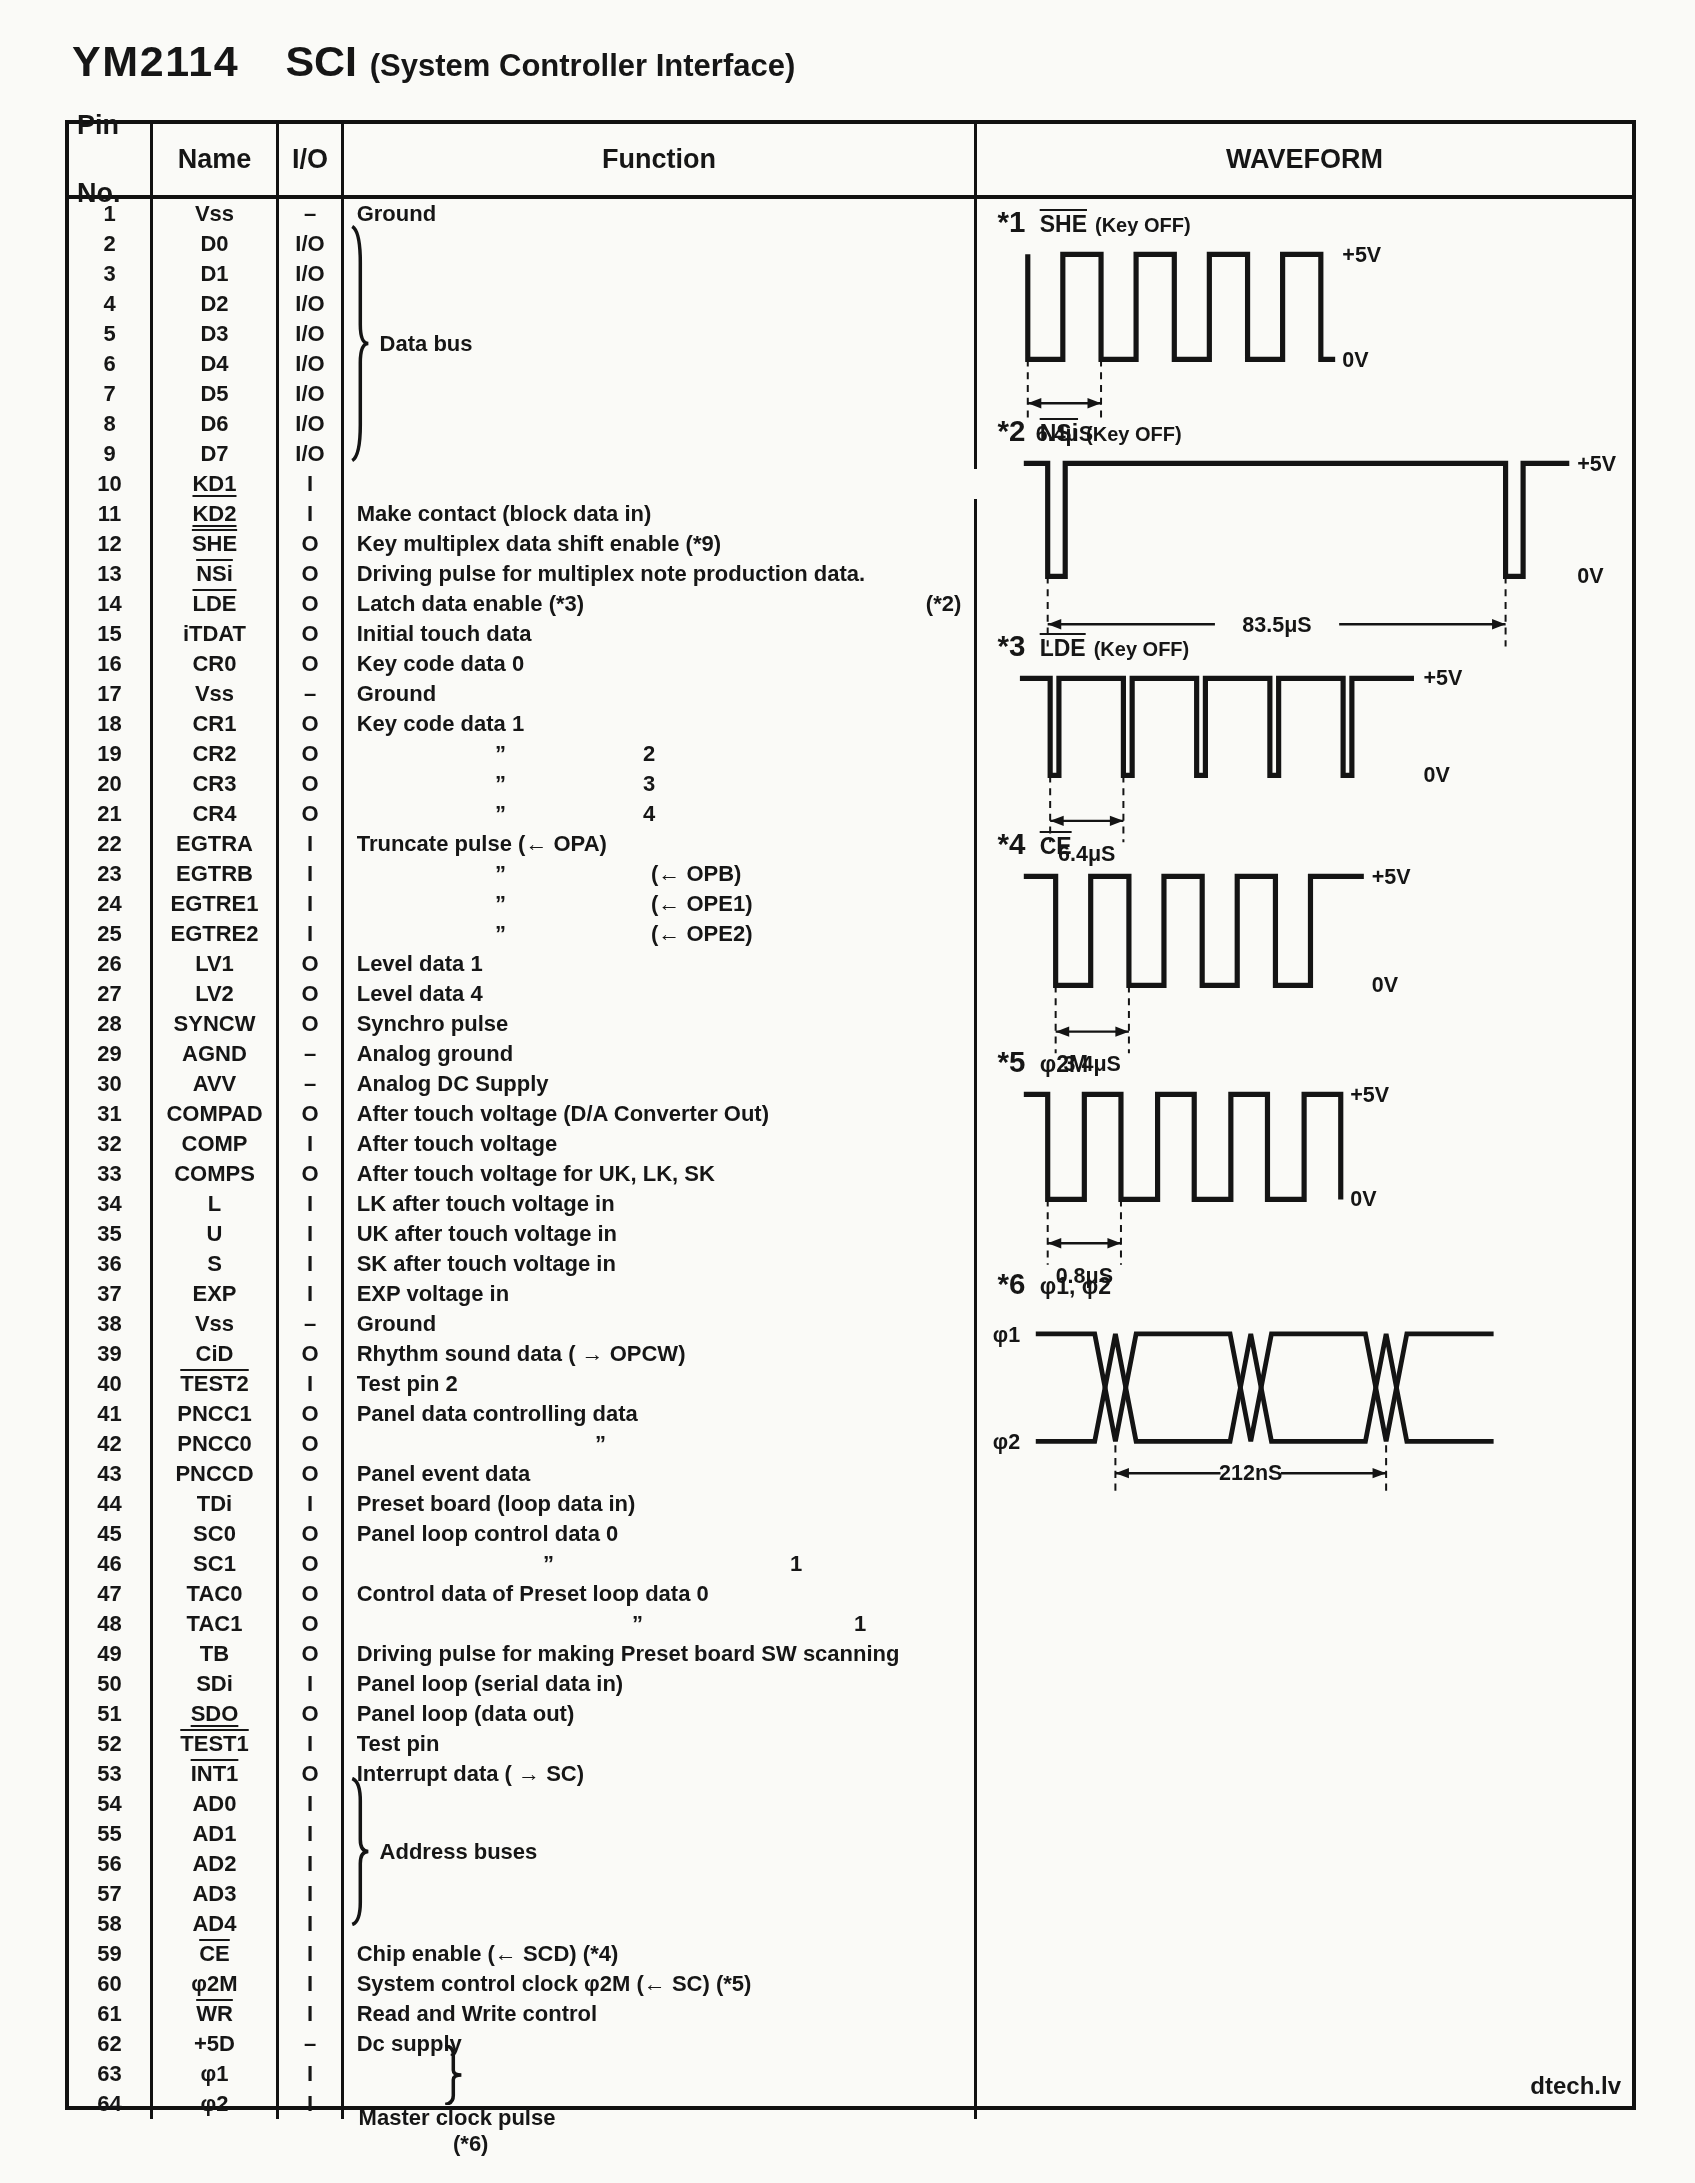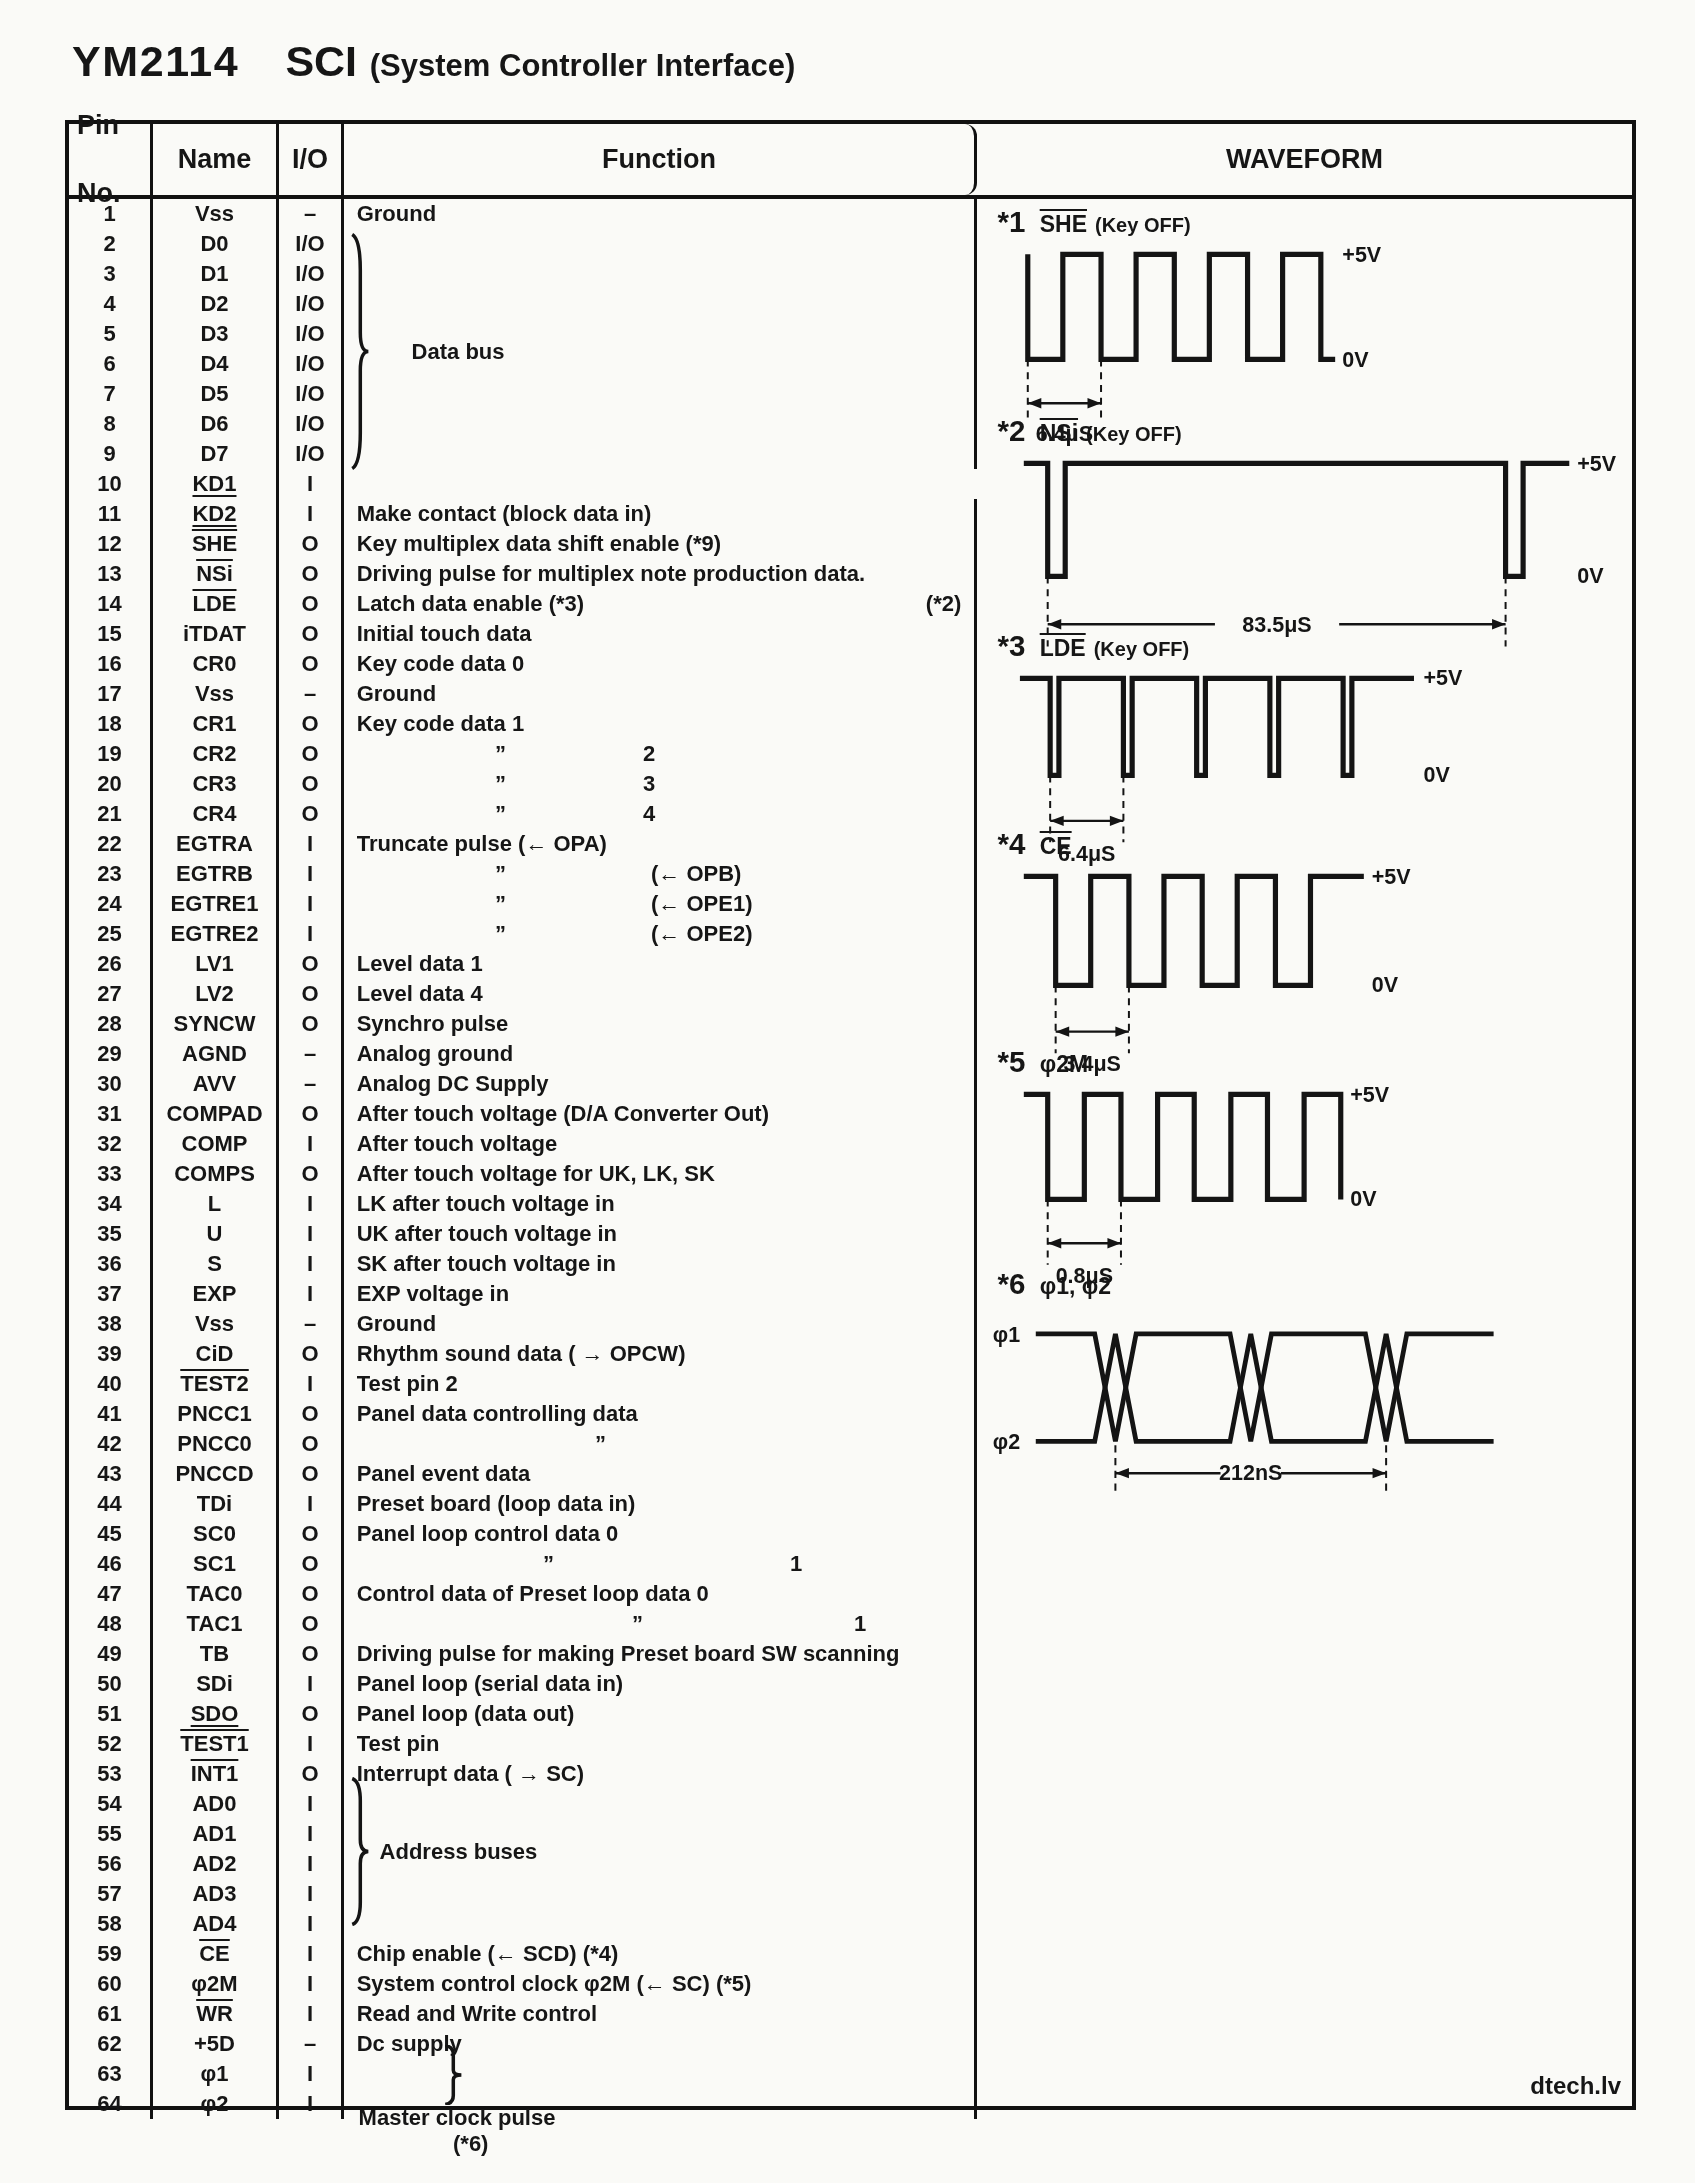--- a/index.html
+++ b/index.html
@@ -16,21 +16,21 @@
 
   
   .sheet{position:absolute;left:65px;top:120px;width:1571px;height:1990px;
          border:4.8px solid #111;box-sizing:border-box;}
   .thead{display:flex;height:75px;border-bottom:4px solid #111;font-weight:700;box-sizing:border-box;}
   .hcell{display:flex;align-items:center;justify-content:center;font-size:27px;box-sizing:border-box;}
   .h-pin{width:84px;border-right:3.2px solid #111;flex-direction:column;align-items:flex-start;
          justify-content:center;padding-left:8px;line-height:1.06;gap:39px;}
   .h-name{width:126px;border-right:3.2px solid #111;}
   .h-io{width:65px;border-right:3.2px solid #111;}
-  .h-fn{width:633px;border-right:3.2px solid #111;border-radius:12px;}
+  .h-fn{width:633px;border-right:3.2px solid #111;}
   .h-wf{flex:1;}
 
   .tbody{position:relative;height:1907px;}
   .trow{display:flex;height:30px;line-height:30px;font-weight:700;font-size:22px;}
   .cell{box-sizing:border-box;overflow:visible;white-space:nowrap;}
   .c-pin{width:84px;border-right:3.2px solid #111;text-align:center;}
   .c-name{width:126px;border-right:3.2px solid #111;text-align:center;}
   .c-io{width:65px;border-right:3.2px solid #111;text-align:center;}
   .c-fn{width:633px;border-right:3.2px solid #111;position:relative;padding-left:12.7px;}
   .fn-right{position:absolute;right:12.7px;top:0;}
@@ -487,21 +487,21 @@
           <div class="cell c-fn"></div>
         </div>
         <div class="trow">
           <div class="cell c-pin">64</div>
           <div class="cell c-name"><span>φ2</span></div>
           <div class="cell c-io">I</div>
           <div class="cell c-fn"></div>
         </div>
       </div>
 
-    <div class="brace" style="left:280px;top:33px;height:239px;gap:32px;">
+    <div class="brace" style="left:280px;top:25px;height:239px;">
       <svg viewBox="0 0 26 100" preserveAspectRatio="none">
         <path d="M4,1 Q14,3 14,16 L14,42 Q14,50 24,50 Q14,50 14,58 L14,84 Q14,97 4,99" fill="none" stroke="#141414" stroke-width="3.5" vector-effect="non-scaling-stroke"></path>
       </svg>
       <span class="brace-label">Data bus</span>
     </div>
 
     <div class="brace" style="left:280px;top:1578px;height:149px;">
       <svg viewBox="0 0 26 100" preserveAspectRatio="none">
         <path d="M4,1 Q14,3 14,16 L14,42 Q14,50 24,50 Q14,50 14,58 L14,84 Q14,97 4,99" fill="none" stroke="#141414" stroke-width="3.5" vector-effect="non-scaling-stroke"></path>
       </svg>

